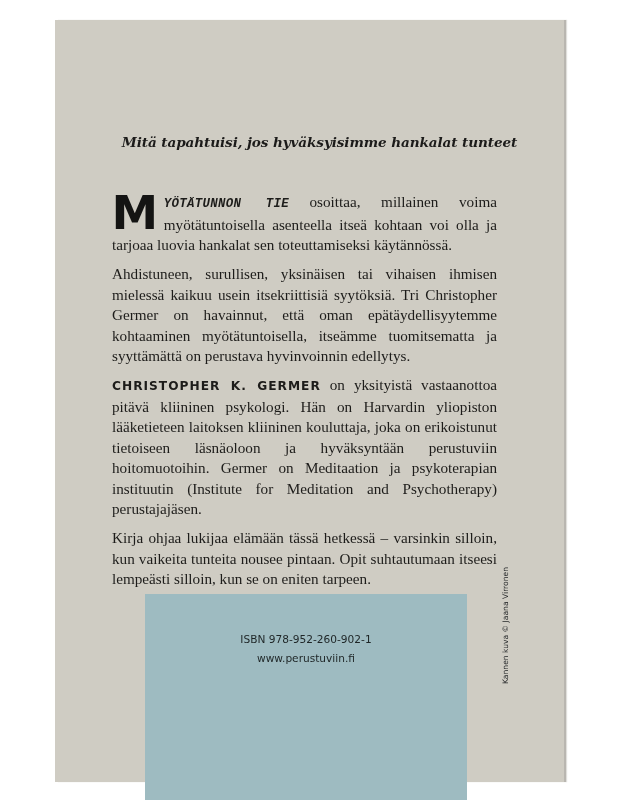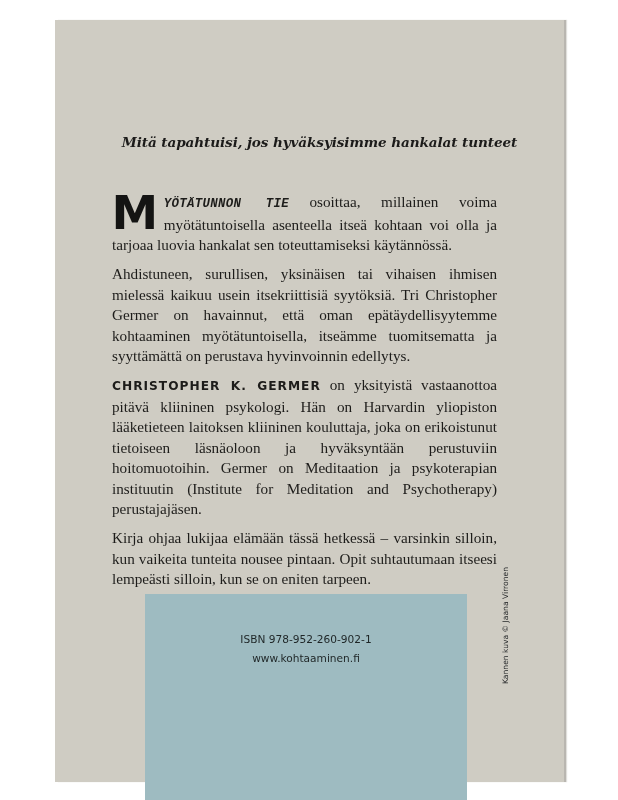--- a/index.html
+++ b/index.html
@@ -115,21 +115,21 @@
     <p>Ahdistuneen, surullisen, yksinäisen tai vihaisen ihmisen mielessä kaikuu usein itsekriittisiä syytöksiä. Tri Christopher Germer on havainnut, että oman epätäydellisyytemme kohtaaminen myötätuntoisella, itseämme tuomitsematta ja syyttämättä on perustava hyvinvoinnin edellytys.</p>
     <p>
       <span class="author-lead">CHRISTOPHER K. GERMER</span><span> on yksityistä vastaanottoa pitävä kliininen psykologi. Hän on Harvardin yliopiston lääketieteen laitoksen kliininen kouluttaja, joka on erikoistunut tietoiseen läsnäoloon ja hyväksyntään perustuviin hoitomuotoihin. Germer on Meditaation ja psykoterapian instituutin (Institute for Meditation and Psychotherapy) perustajajäsen.</span>
     </p>
     <p>Kirja ohjaa lukijaa elämään tässä hetkessä – varsinkin silloin, kun vaikeita tunteita nousee pintaan. Opit suhtautumaan itseesi lempeästi silloin, kun se on eniten tarpeen.</p>
   </div>
 
   <div class="info-box">
     <div class="info-lines">
       <div>ISBN 978-952-260-902-1</div>
-      <div>www.kohtaaminen.fi</div>
+      <div>www.perustuviin.fi</div>
     </div>
 
   </div>
 
   <div class="credit">
     <div class="credit-text">Kannen kuva © Jaana Virronen</div>
   </div>
 
 </div>
 

